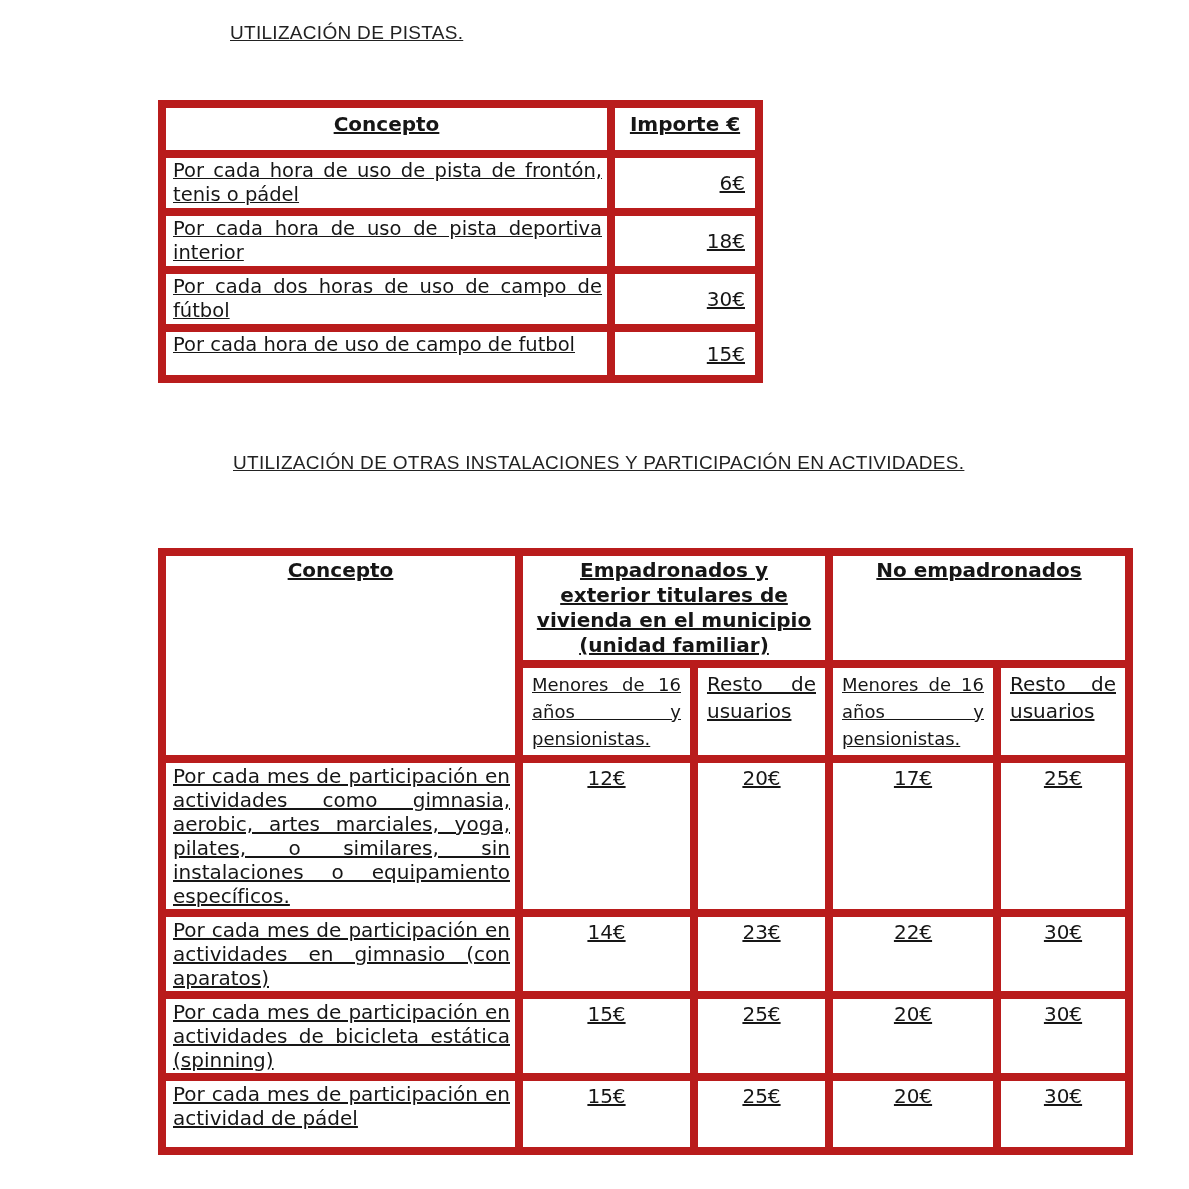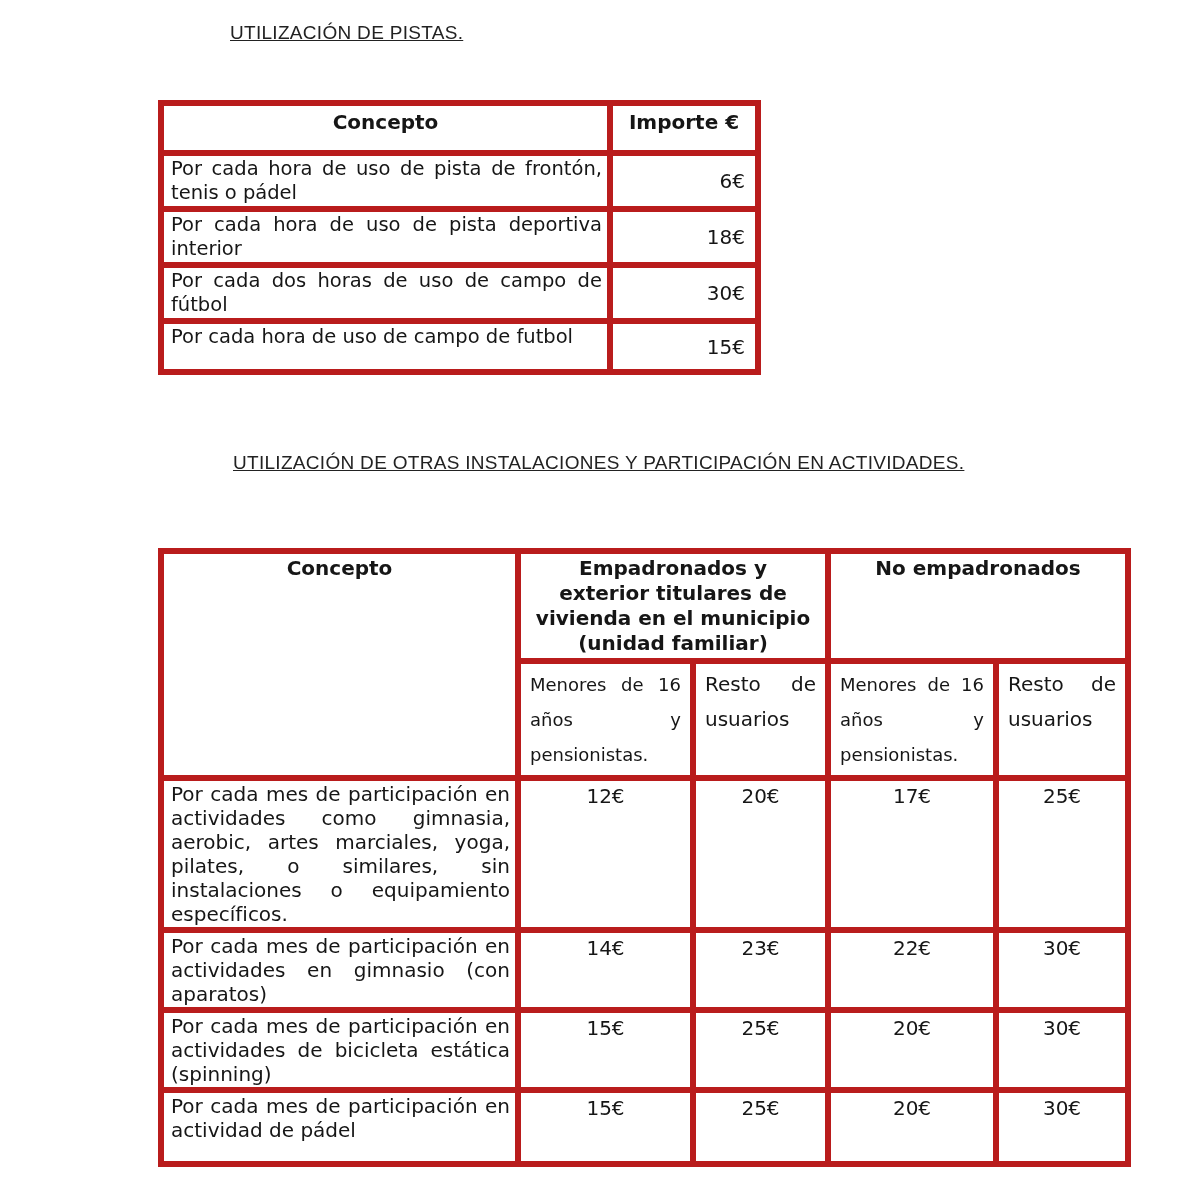--- a/index.html
+++ b/index.html
@@ -10,21 +10,21 @@
   .doc-title {
     position:absolute;
     font-family:"Liberation Sans","DejaVu Sans",sans-serif;
     font-size:19px; letter-spacing:0.3px; color:#222;
     text-decoration:underline; white-space:nowrap;
   }
   #title1 { left:230px; top:22px; }
   #title2 { left:233px; top:452px; }
 
   table.tariff { position:absolute; border-collapse:collapse; table-layout:fixed; }
-  .tariff th, .tariff td { border:6px solid #b91c1c; overflow:hidden; }
+  .tariff th, .tariff td { border:8px solid #b91c1c; overflow:hidden;text-decoration:underline; }
 
   
   .t1 { left:158px; top:100px; width:597px; font-size:19.5px; line-height:24px; }
   .t1 tr:nth-child(1) { height:50px; }
   .t1 tr:nth-child(2) { height:49px; }
   .t1 tr:nth-child(3) { height:51px; }
   .t1 tr:nth-child(4) { height:51px; }
   .t1 tr:nth-child(5) { height:51px; }
   .t1 tr:nth-child(6) { height:25px; }
   .t1 th { font-size:20px; font-weight:bold; text-align:center; vertical-align:top; padding:4px 2px; }
@@ -33,21 +33,21 @@
 
   
   .t2 { left:158px; top:548px; width:967px; font-size:20px; line-height:24px; }
   .t2 tr:nth-child(1) { height:102px; }
   .t2 tr:nth-child(2) { height:88px; }
   .t2 tr:nth-child(3) { height:120px; }
   .t2 tr:nth-child(4) { height:73px; }
   .t2 tr:nth-child(5) { height:75px;margin-left:25px; }
   .t2 tr:nth-child(6) { height:74px; }
   .t2 th.group { font-weight:bold; text-align:center; vertical-align:top; padding:2px; line-height:25px; }
-  .t2 th.sub { font-weight:normal; text-align:justify; vertical-align:top; padding:3px 9px; line-height:35px; }
+  .t2 th.sub { font-weight:normal; text-align:justify; vertical-align:top; padding:3px 9px; line-height:27px; }
   .t2 th.sub.minors { font-size:18px; }
   .t2 td.concept { text-align:justify; vertical-align:top; padding:1px 5px 1px 7px; }
   .t2 td.value { text-align:center; vertical-align:top; padding:3px 9px; }
 </style>
 </head>
 <body>
 
 <div class="page">
 
   <div class="doc-title" id="title1">UTILIZACIÓN DE PISTAS.</div>

